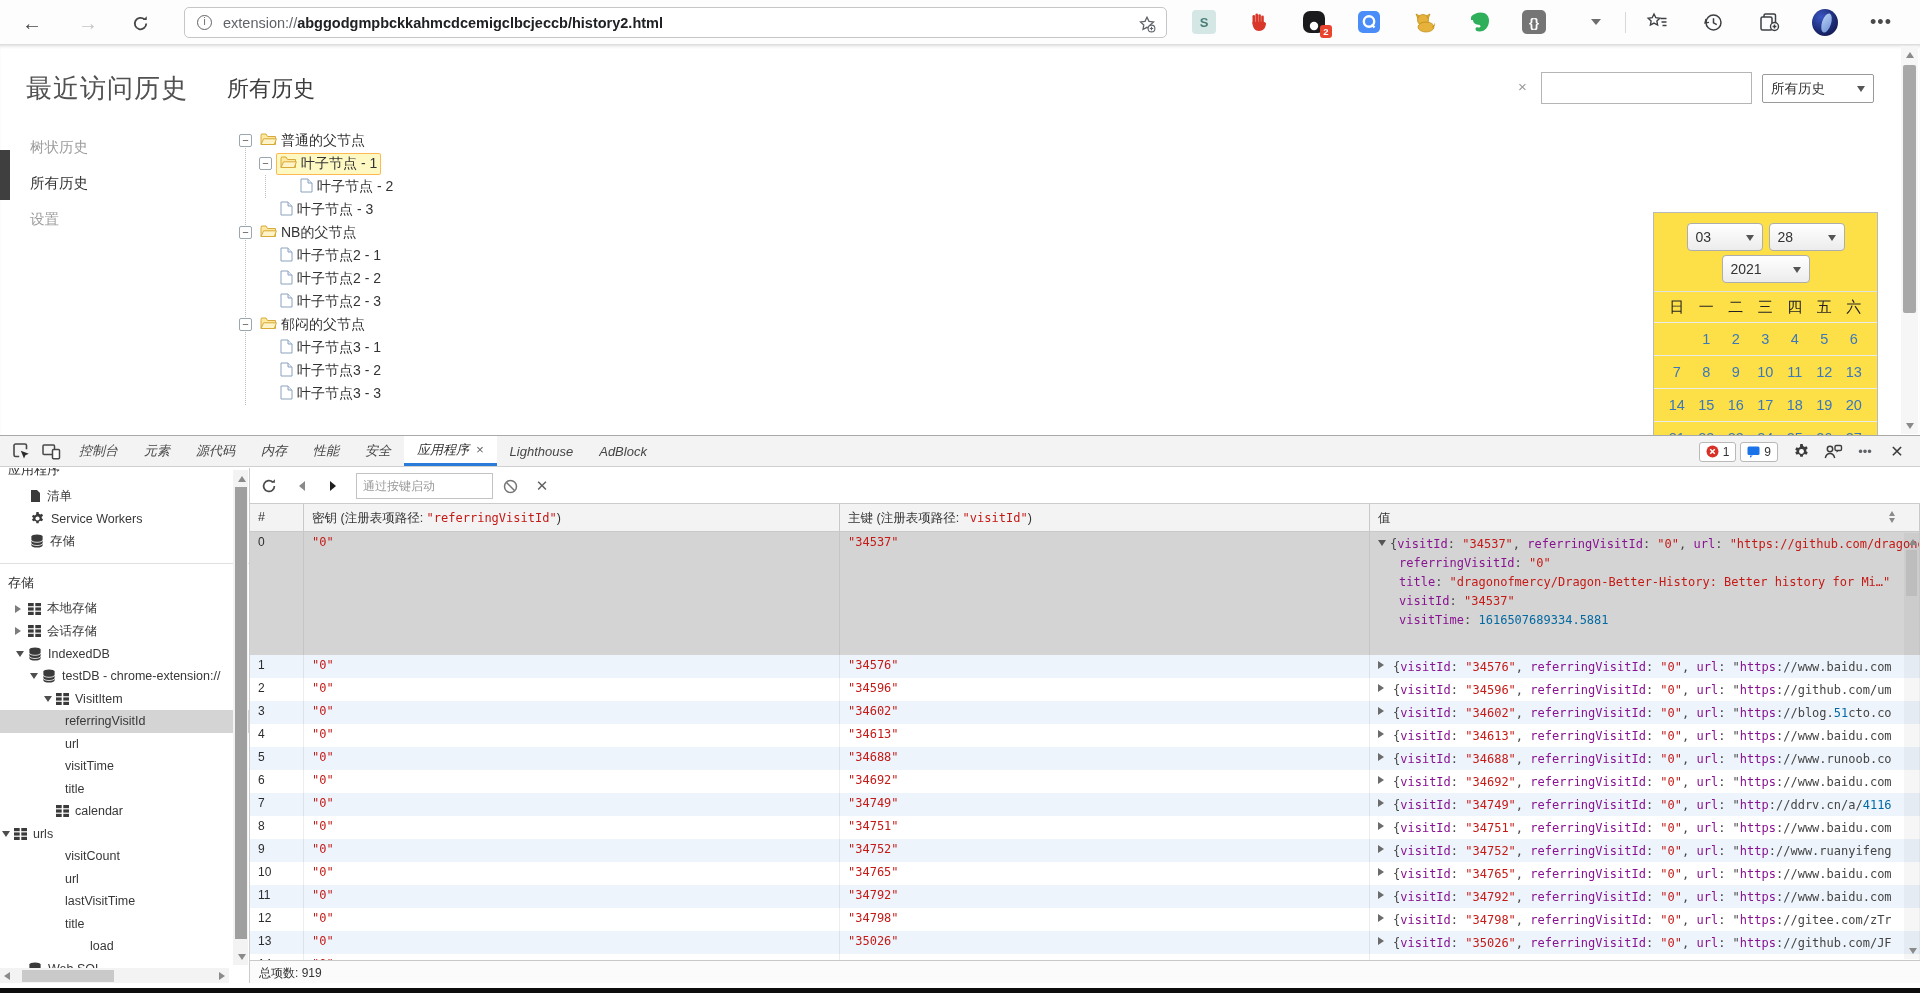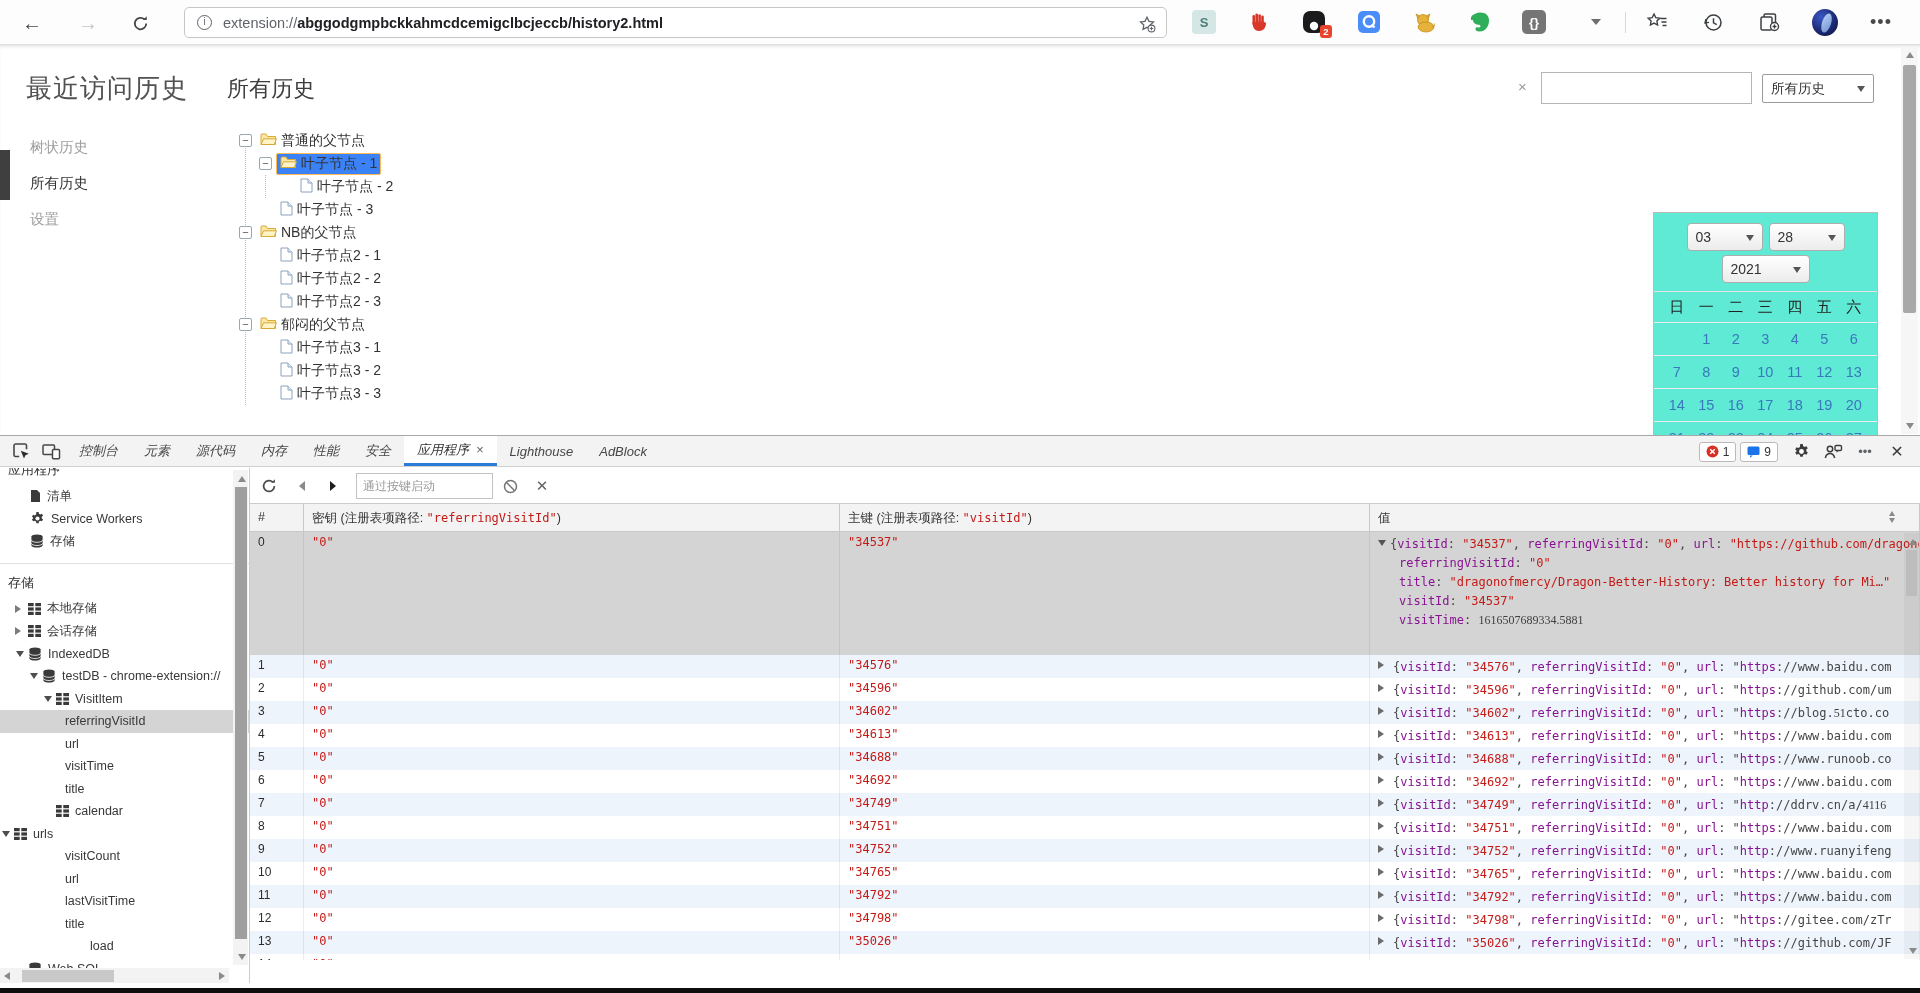--- a/index.html
+++ b/index.html
@@ -41,30 +41,30 @@
   
   .tree { position:absolute; left:239px; top:84px; font-size:14px; color:#333; }
   .tree-ul { list-style:none; }
   .tree-root { position:relative; }
   .tree-root::before { content:""; position:absolute; left:6px; top:12px; bottom:12px; border-left:1px dotted #bdbdbd; }
   .tree-row { display:flex; align-items:center; height:23px; position:relative; z-index:1; }
   .tree-toggle { width:13px; height:13px; border:1px solid #9aa7ad; background:#fff; color:#555; font-size:11px; line-height:10px; text-align:center; margin-right:4px; flex:0 0 auto; border-radius:2px; }
   .tree-spacer { width:17px; flex:0 0 auto; }
   .tree-kids { margin-left:6px; border-left:1px dotted #bdbdbd; padding-left:13px; }
   .tree-cell { display:flex; align-items:flex-start; padding:1px 3px; border:1px solid transparent; }
-  .tree-cell.sel { background:#3b82f6; border-color:#FFB951; border-radius:2px; }
+  .tree-cell.sel { background:#fef9c3; border-color:#FFB951; border-radius:2px; }
   .tree-ico { margin-right:4px; display:flex; }
   
   .flt-clear { position:absolute; left:1518px; top:33px; color:#9a9a9a; font-size:15px; }
   .flt-input { position:absolute; left:1541px; top:27px; width:211px; height:32px; border:1px solid #b5b5b5; background:#fff; font-size:14px; padding:0 8px; }
   .flt-select { position:absolute; left:1762px; top:29px; width:112px; height:29px; border:1px solid #9a9a9a; background:#fff; font-size:13.5px; color:#333; display:flex; align-items:center; justify-content:space-between; padding:0 8px; border-radius:2px; }
   .chev { width:0; height:0; border:4.5px solid transparent; border-top:6px solid #555; margin-top:5px; }
 
   
-  .calendar { position:absolute; left:1653px; top:167px; width:225px; height:280px; background:#5eead4; border:1px solid #b9b9b9; }
+  .calendar { position:absolute; left:1653px; top:167px; width:225px; height:280px; background:#fde047; border:1px solid #b9b9b9; }
   .cal-selrow { display:flex; justify-content:center; margin-top:10px; }
   .cal-sel { height:28px; border:1px solid #adadad; border-radius:4px; background:linear-gradient(#fff,#ececec); font-size:14px; color:#333; display:flex; align-items:center; justify-content:space-between; padding:0 8px; }
   .cal-sel.m { width:76px; margin-right:6px; } .cal-sel.d { width:76px; } .cal-sel.y { width:88px; margin:4px auto 0; }
   .cal-table { margin-top:8px; border-top:1px solid #e2e2e2; }
   .cal-dh, .cal-week { display:flex; }
   .cal-dh span, .cal-week span { width:29.5px; text-align:center; }
   .cal-dh { padding:6px 8px 5px; font-size:15px; color:#222; }
   .cal-week { padding:8px 8px; font-size:14.5px; color:#3b77bc; border-top:1px solid #ececec; }
 
   
@@ -128,21 +128,21 @@
   .dtr.sel { background:#d4d4d4; }
   .dtr > div { padding:3px 0 0 8px; border-right:1px solid rgba(0,0,0,0.07); overflow:hidden; white-space:nowrap; }
   .dtr .cidx { font-family:"Liberation Sans", sans-serif; color:#2c2c2c; }
   .dtr.expanded { min-height:123px; }
   .vline { display:flex; align-items:flex-start; white-space:nowrap; overflow:hidden; }
   .vline .nowrap { white-space:nowrap; }
   .tri-r { width:0;height:0;border:4px solid transparent;border-left:6px solid #6b6b6b; display:inline-block; margin:3px 5px 0 0; flex:0 0 auto;}
   .tri-d { width:0;height:0;border:4px solid transparent;border-top:6px solid #555; border-bottom:0; display:inline-block; margin:5px 4px 0 0; flex:0 0 auto;}
   .vdet { padding-left:21px; white-space:nowrap; line-height:19px; }
   .vline { line-height:19px; }
-  .tk-s { color:#c41a16; } .tk-k { color:#881391; } .tk-n { color:#404040;font-family:Liberation Serif, serif; } .tk-p { color:#454545; }
+  .tk-s { color:#c41a16; } .tk-k { color:#881391; } .tk-n { color:#0369a1; } .tk-p { color:#454545; }
   .g-vsb { position:absolute; right:1px; top:29px; bottom:1px; width:15px; background:rgba(0,0,0,0.035); }
   .g-vsb .thumb { position:absolute; left:2px; top:17px; width:11px; height:46px; background:#bdbdbd; }
   .dt-status { position:absolute; left:0; right:0; bottom:0; height:23px; border-top:1px solid #c9c9c9; background:#fbfbfb; font-size:12px; color:#333; padding:4px 0 0 9px; }
 
   .black-strip { position:absolute; left:0; bottom:0; width:1920px; height:5px; background:#0d0d0d; }
   svg { display:block; }
 </style>
 </head>
 <body>
 
@@ -1028,18 +1028,21 @@
             <span class="sb-btn" style="top:0">
                 <i class="ar-up"></i>
               </span>
             <span class="thumb"></span>
             <span class="sb-btn" style="bottom:0">
                 <i class="ar-dn"></i>
               </span>
           </div>
         </div>
 
+        <div class="dt-status">
+          <span>总项数: 919</span>
+        </div>
       </div>
     </div>
   </section>
 
   <div class="black-strip"></div>
 </div>
 
 </body></html>

